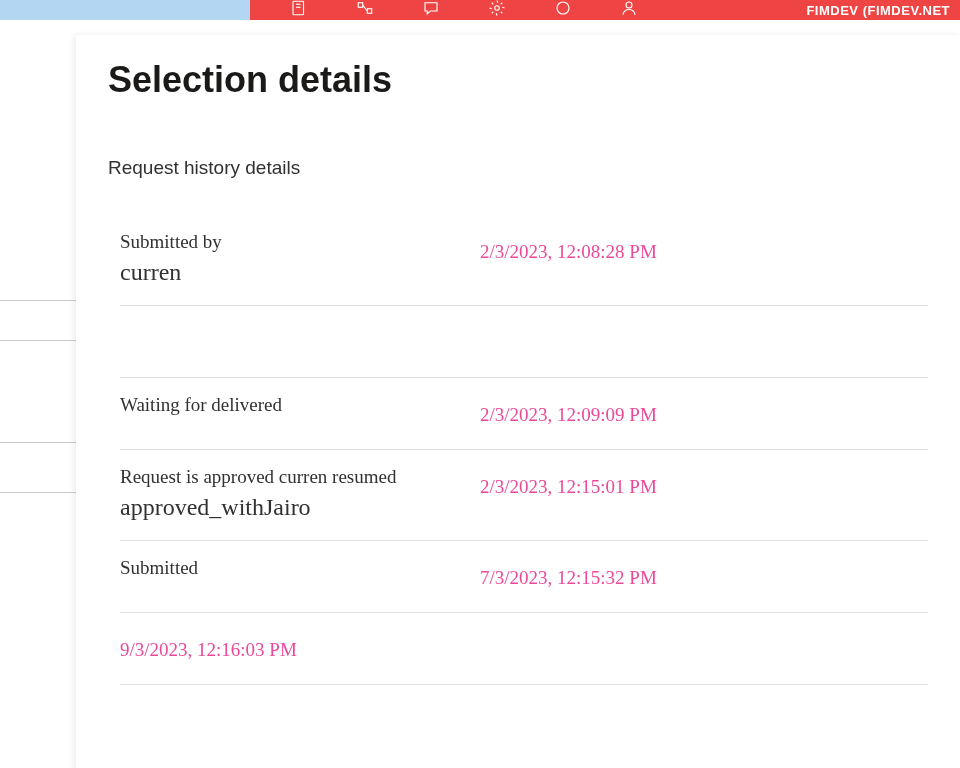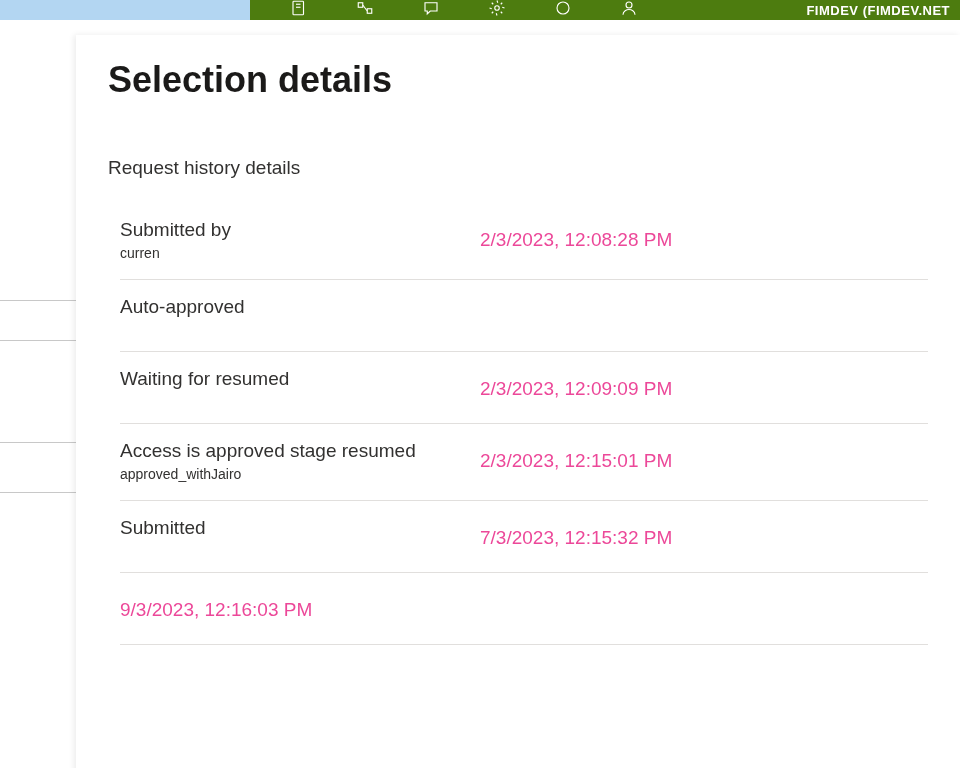--- a/index.html
+++ b/index.html
@@ -9,21 +9,21 @@
     }
     body {
       font-family: 'Segoe UI', Tahoma, Geneva, Verdana, sans-serif;
       background: #ffffff;
       width: 960px;
       height: 768px;
       overflow: hidden;
       position: relative;
     }
     .top-bar {
-      background: #4d7c0f;
+      background: #ef4444;
       height: 20px;
       width: 100%;
       position: relative;
       color: white;
       display: flex;
       align-items: center;
       justify-content: flex-end;
       padding-right: 10px;
     }
     .top-bar-selected {
@@ -88,43 +88,44 @@
     .panel-title {
       font-size: 36px;
       font-weight: 700;
       color: #1b1a19;
       margin-bottom: 56px;
     }
     .section-label {
       font-size: 19px;
       color: #323130;
       font-weight: 400;
-      margin-bottom: 24px;
+      margin-bottom: 36px;
     }
     .history-list {
       margin-left: 12px;
+      font-family: Liberation Serif, serif;
     }
     .history-row {
       display: flex;
       border-bottom: 1px solid #e1dfdd;
       padding: 14px 0 16px 0;
       min-height: 72px;
       align-items: flex-start;
     }
     .history-status {
       width: 360px;
       padding-right: 20px;
     }
     .history-status-line1 {
       font-size: 19px;
       color: #323130;
       line-height: 1.4;
     }
     .history-status-line2 {
-      font-size: 14px;
+      font-size: 24px;
       color: #323130;
       line-height: 1.4;
     }
     .history-time {
       font-size: 19px;
       color: #ec4899;
       padding-top: 12px;
     }
   </style>
 </head>
@@ -186,33 +187,30 @@
   <div class="history-list">
 
   <div class="history-row">
         <div class="history-status">
           <div class="history-status-line1">Submitted by</div>
           <div class="history-status-line2">curren</div>
         </div>
         <div class="history-time">2/3/2023, 12:08:28 PM</div>
       </div>
       <div class="history-row">
-        <div class="history-status">
-          <div class="history-status-line1">Auto-approved</div>
-        </div>
-      </div>
-      <div class="history-row">
-        <div class="history-status">
-          <div class="history-status-line1">Waiting for resumed</div>
+      </div>
+      <div class="history-row">
+        <div class="history-status">
+          <div class="history-status-line1">Waiting for delivered</div>
         </div>
         <div class="history-time">2/3/2023, 12:09:09 PM</div>
       </div>
       <div class="history-row">
         <div class="history-status">
-          <div class="history-status-line1">Access is approved stage resumed</div>
+          <div class="history-status-line1">Request is approved curren resumed</div>
           <div class="history-status-line2">approved_withJairo</div>
         </div>
         <div class="history-time">2/3/2023, 12:15:01 PM</div>
       </div>
       <div class="history-row">
         <div class="history-status">
           <div class="history-status-line1">Submitted</div>
         </div>
         <div class="history-time">7/3/2023, 12:15:32 PM</div>
       </div>

